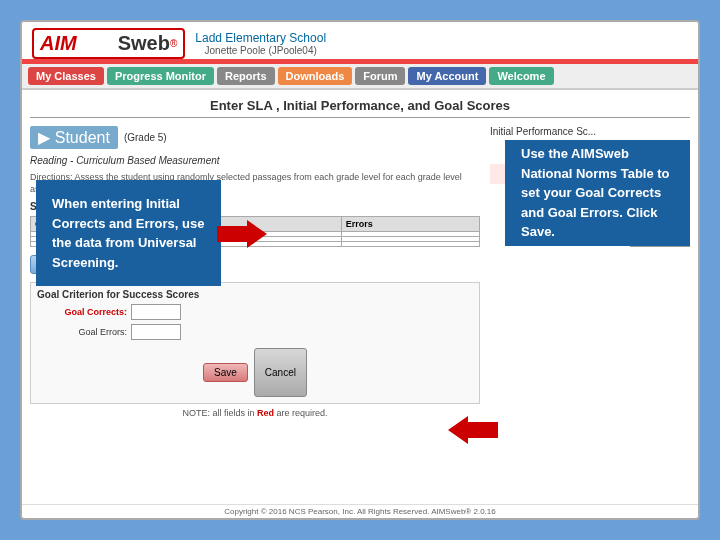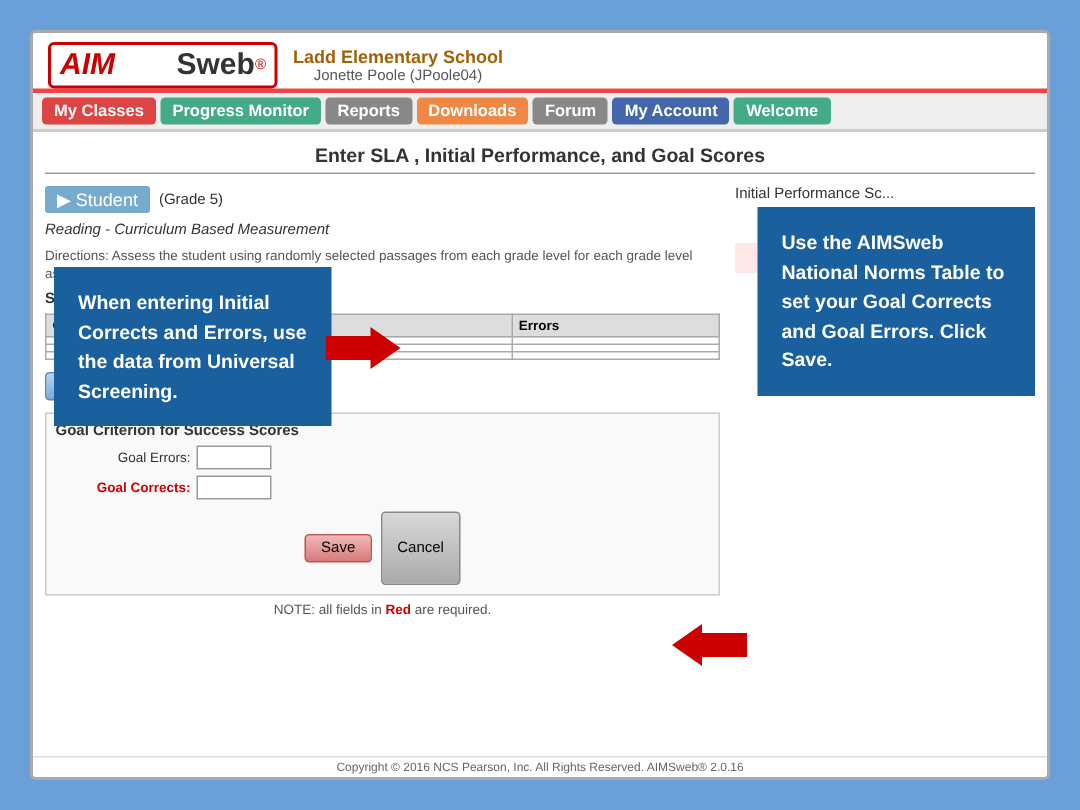--- a/index.html
+++ b/index.html
@@ -21,21 +21,21 @@
       display: flex;
       flex-direction: column;
     }
     
     .header {
       background: white;
       padding: 6px 10px 0 10px;
       display: flex;
       justify-content: space-between;
       align-items: flex-start;
-      border-bottom: 3px solid #ef4444;
+      border-bottom: 5px solid #ef4444;
     }
     .logo-area {
       display: flex;
       align-items: center;
     }
     .logo-box {
       display: flex;
       align-items: center;
       border: 2px solid #c00;
       border-radius: 4px;
@@ -57,23 +57,23 @@
     .logo-reg {
       color: #c00;
       font-size: 10px;
       vertical-align: super;
     }
     .school-info {
       font-size: 11px;
       text-align: center;
     }
     .school-name {
-      font-weight: bold;
+      font-weight: normal;
       font-size: 12px;
-      color: #a16207;
+      color: #0369a1;
       text-align: right;
     }
     .user-info {
       font-size: 10px;
       color: #555;
     }
     .header-right {
       text-align: right;
       font-size: 10px;
       color: #333;
@@ -140,21 +140,21 @@
       display: flex;
       align-items: center;
       margin-bottom: 6px;
       gap: 6px;
     }
     .student-btn {
       background: #7ac;
       color: white;
       border: none;
       padding: 2px 8px;
-      font-size: 12px;
+      font-size: 16px;
       border-radius: 2px;
       cursor: pointer;
     }
     .grade-text {
       font-size: 10px;
       color: #333;
     }
     .cbm-label {
       font-size: 10px;
       color: #333;
@@ -317,21 +317,21 @@
     }
     .overlay-right {
       position: absolute;
       right: 8px;
       top: 50px;
       width: 185px;
       background: #1a5f9e;
       color: white;
       font-size: 13px;
       font-weight: bold;
-      padding: 14px 16px;
+      padding: 4px 16px;
       line-height: 1.5;
       z-index: 10;
     }
     .big-arrow {
       position: absolute;
       left: 195px;
       top: 130px;
       z-index: 11;
       width: 50px;
       height: 28px;
@@ -414,25 +414,25 @@
           </tbody>
         </table>
 
         <div style="margin-top:6px;">
           <button class="btn-save-graph">Save &amp; Graph</button>
         </div>
 
         <div class="goal-section">
           <div class="goal-title">Goal Criterion for Success Scores</div>
           <div class="goal-corrects-row">
-            <span class="goal-errors-label">Goal Errors:</span>
+            <span class="goal-corrects-label">Goal Corrects:</span>
             <input class="goal-input" type="text" value="" style="">
           </div>
           <div class="goal-corrects-row">
-            <span class="goal-corrects-label">Goal Corrects:</span>
+            <span class="goal-errors-label">Goal Errors:</span>
             <input class="goal-input" type="text" value="" style="">
           </div>
           <div class="bottom-buttons">
             <button class="btn-save">Save</button>
             <button class="btn-cancel">Cancel</button>
           </div>
         </div>
 
         <div class="note-text">
           <span>NOTE: all fields in</span>

